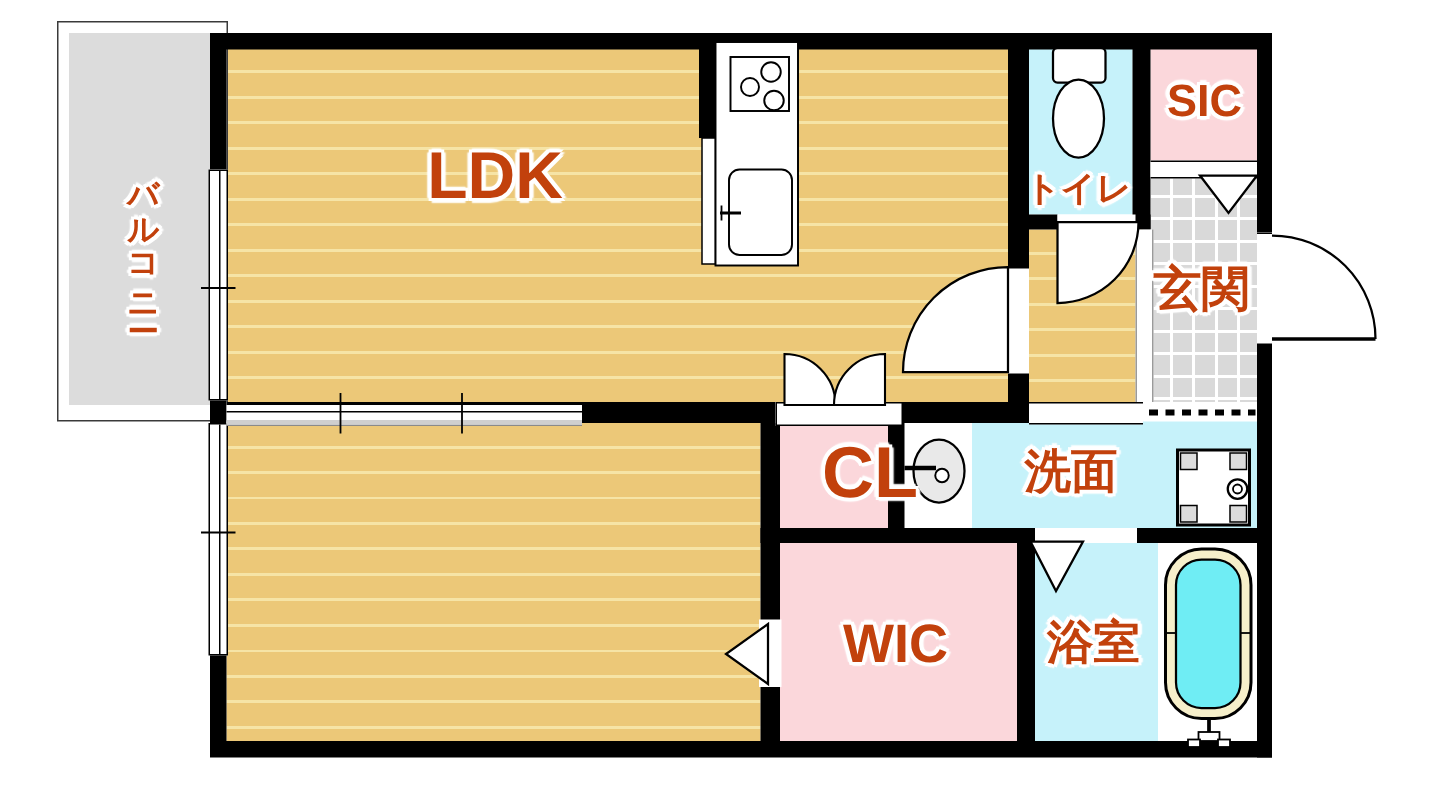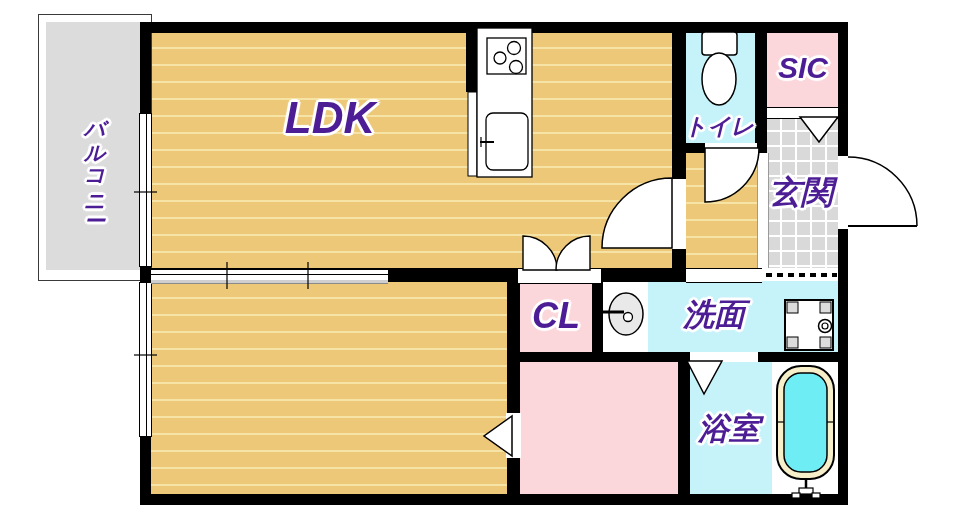--- a/index.html
+++ b/index.html
@@ -15,25 +15,25 @@
   .wall{position:absolute;background:var(--wall);z-index:20;}
   .thresh{position:absolute;background:#fff;z-index:25;}
   .win{position:absolute;background:#fff;border:1px solid #000;z-index:25;}
   .win::after{content:"";position:absolute;left:50%;top:0;bottom:0;width:1px;background:#000;}
   .track{position:absolute;background:#fff;border-top:2px solid #000;border-bottom:1px solid #8a8a8a;z-index:25;}
   .track::after{content:"";position:absolute;left:0;right:0;top:4px;height:1px;background:#000;}
   .track::before{content:"";position:absolute;left:0;right:0;bottom:0;height:3px;background:#cfcfcf;}
   .balc-outer{position:absolute;background:#fff;border:1px solid #3a3a3a;z-index:1;}
   .balc-inner{position:absolute;background:var(--balcony);z-index:2;}
   svg.fixtures{position:absolute;left:0;top:0;z-index:40;pointer-events:none;}
-  .lbl{position:absolute;transform:translate(-50%,-50%);font-weight:bold;color:#4c1d95;
+  .lbl{position:absolute;transform:translate(-50%,-50%);font-weight:bold;color:#c2410c;
        white-space:nowrap;z-index:50;line-height:1;
        text-shadow:2px 0 0 #fff,-2px 0 0 #fff,0 2px 0 #fff,0 -2px 0 #fff,
                    2px 2px 0 #fff,-2px -2px 0 #fff,2px -2px 0 #fff,-2px 2px 0 #fff,
-                   3px 0 1px #fff,-3px 0 1px #fff,0 3px 1px #fff,0 -3px 1px #fff;font-style:italic;}
+                   3px 0 1px #fff,-3px 0 1px #fff,0 3px 1px #fff,0 -3px 1px #fff;}
   .vert{writing-mode:vertical-rl;letter-spacing:2px;}
 </style>
 </head>
 <body>
 
 <div class="plan">
 
   <div class="balc-outer" style="left:38px;top:14px;width:112px;height:265px"></div>
   <div class="balc-inner" style="left:46px;top:22px;width:97px;height:248px"></div>
 
@@ -158,16 +158,17 @@
       <line x1="227" y1="262" x2="227" y2="289"></line>
       <line x1="308" y1="262" x2="308" y2="289"></line>
     </g>
   </svg>
 
   <div class="lbl vert" style="left:95px;top:158px;font-size:21px">バルコニー</div>
   <div class="lbl" style="left:330px;top:118px;font-size:44px">LDK</div>
   <div class="lbl" style="left:719px;top:126px;font-size:23px">トイレ</div>
   <div class="lbl" style="left:803px;top:68px;font-size:30px">SIC</div>
   <div class="lbl" style="left:801px;top:192px;font-size:32px">玄関</div>
-  <div class="lbl" style="left:556px;top:316px;font-size:36px">CL</div>
+  <div class="lbl" style="left:580px;top:316px;font-size:48px">CL</div>
   <div class="lbl" style="left:714px;top:314px;font-size:31px">洗面</div>
+  <div class="lbl" style="left:597px;top:429px;font-size:36px">WIC</div>
   <div class="lbl" style="left:729px;top:428px;font-size:31px">浴室</div>
 </div>
 
 </body></html>

